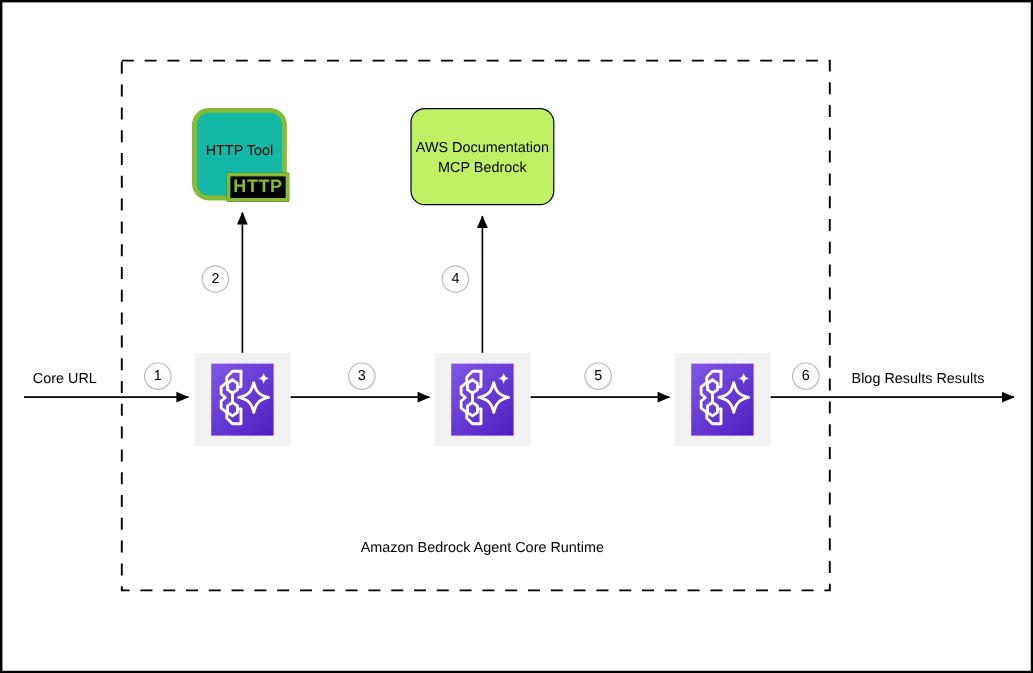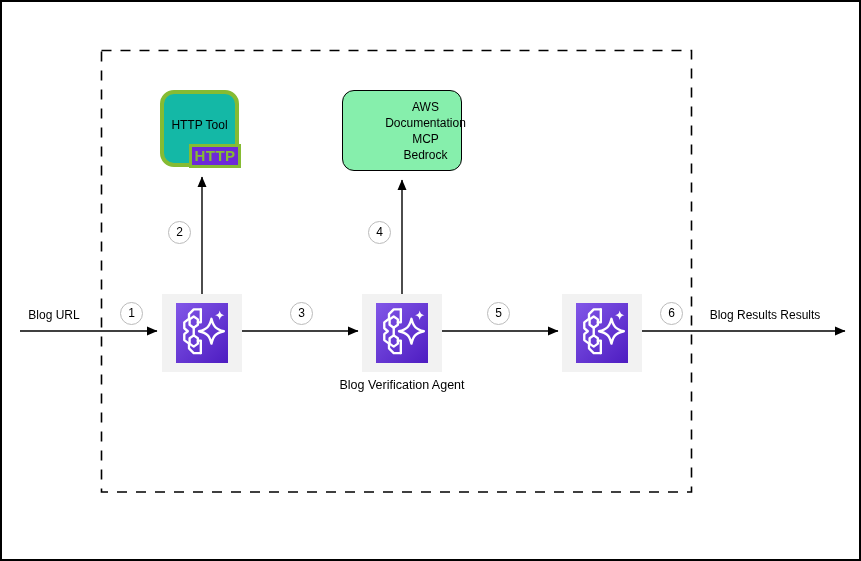--- a/index.html
+++ b/index.html
@@ -49,32 +49,32 @@
 
   
   .http-box{
     position:absolute;left:158px;top:88px;width:79px;height:77px;
     box-sizing:border-box;border:4px solid #86bb33;border-radius:14px;
     background:#14b8a6;
   }
   .http-title{position:absolute;left:0;top:24px;width:100%;text-align:center;font-size:12px;}
   .http-badge{
     position:absolute;left:187px;top:142px;width:52px;height:24px;
-    box-sizing:border-box;border:3px solid #86bb33;background:#6d28d9;
+    box-sizing:border-box;border:3px solid #86bb33;background:#000000;
     color:#86bb33;font-weight:bold;font-size:15px;line-height:18px;
     text-align:center;letter-spacing:0.5px;
   }
 
   
   .mcp-box{
     position:absolute;left:340px;top:88px;width:120px;height:81px;
     box-sizing:border-box;border:1.4px solid #000;border-radius:12px;
-    background:#86efac;display:flex;flex-direction:column;
+    background:#bef264;display:flex;flex-direction:column;
     align-items:center;justify-content:center;
-    font-size:12px;line-height:16px;text-align:center;padding-left:47px;
+    font-size:12px;line-height:16px;text-align:center;
   }
 </style>
 </head>
 <body>
 
 <div class="canvas">
 
   <svg class="wires" viewBox="0 0 861 561">
     <defs>
       <marker id="ah" markerUnits="userSpaceOnUse" markerWidth="12" markerHeight="10" refX="10.5" refY="5" orient="auto">
@@ -86,22 +86,23 @@
 
     <line x1="18" y1="329" x2="155" y2="329" stroke="#000" stroke-width="1.4" marker-end="url(#ah)"></line>
     <line x1="240" y1="329" x2="356" y2="329" stroke="#000" stroke-width="1.4" marker-end="url(#ah)"></line>
     <line x1="440" y1="329" x2="556" y2="329" stroke="#000" stroke-width="1.4" marker-end="url(#ah)"></line>
     <line x1="640" y1="329" x2="843" y2="329" stroke="#000" stroke-width="1.4" marker-end="url(#ah)"></line>
 
     <line x1="200" y1="293" x2="200" y2="175" stroke="#000" stroke-width="1.4" marker-end="url(#ah)"></line>
     <line x1="400" y1="293" x2="400" y2="178" stroke="#000" stroke-width="1.4" marker-end="url(#ah)"></line>
   </svg>
 
-  <div class="txt label-input">Blog URL</div>
+  <div class="txt label-input">Core URL</div>
   <div class="txt label-output">Blog Results Results</div>
+  <div class="txt label-runtime">Amazon Bedrock Agent Core Runtime</div>
 
   <div class="http-box">
     <div class="http-title">HTTP Tool</div>
   </div>
   <div class="http-badge">HTTP</div>
 
   <div class="mcp-box">
     <div>AWS Documentation</div>
     <div>MCP Bedrock</div>
   </div>
@@ -148,21 +149,20 @@
           <path d="M15 11 L11.5 13.5 L11.5 18 L15 20.5 L18.5 18 L18.5 13.5 Z"></path>
           <path d="M15 27 L11.5 29.5 L11.5 34 L15 36.5 L18.5 34 L18.5 29.5 Z"></path>
           <path d="M15 20.5 L15 27 M18.5 16 L21 16 M18.5 31.5 L21 31.5"></path>
           <path d="M30 13 C31.6 19.7 33.8 21.9 40.5 23.5 C33.8 25.1 31.6 27.3 30 34 C28.4 27.3 26.2 25.1 19.5 23.5 C26.2 21.9 28.4 19.7 30 13 Z"></path>
         </g>
         <path fill="#fff" d="M37 6 C37.6 8.6 38.4 9.4 41 10 C38.4 10.6 37.6 11.4 37 14 C36.4 11.4 35.6 10.6 33 10 C35.6 9.4 36.4 8.6 37 6 Z"></path>
       </svg>
     </div>
   </div>
 
-  <div class="agent-label al2">Blog Verification Agent</div>
 
   <div class="step s1">1</div>
   <div class="step s2">2</div>
   <div class="step s3">3</div>
   <div class="step s4">4</div>
   <div class="step s5">5</div>
   <div class="step s6">6</div>
 
 </div>
 

